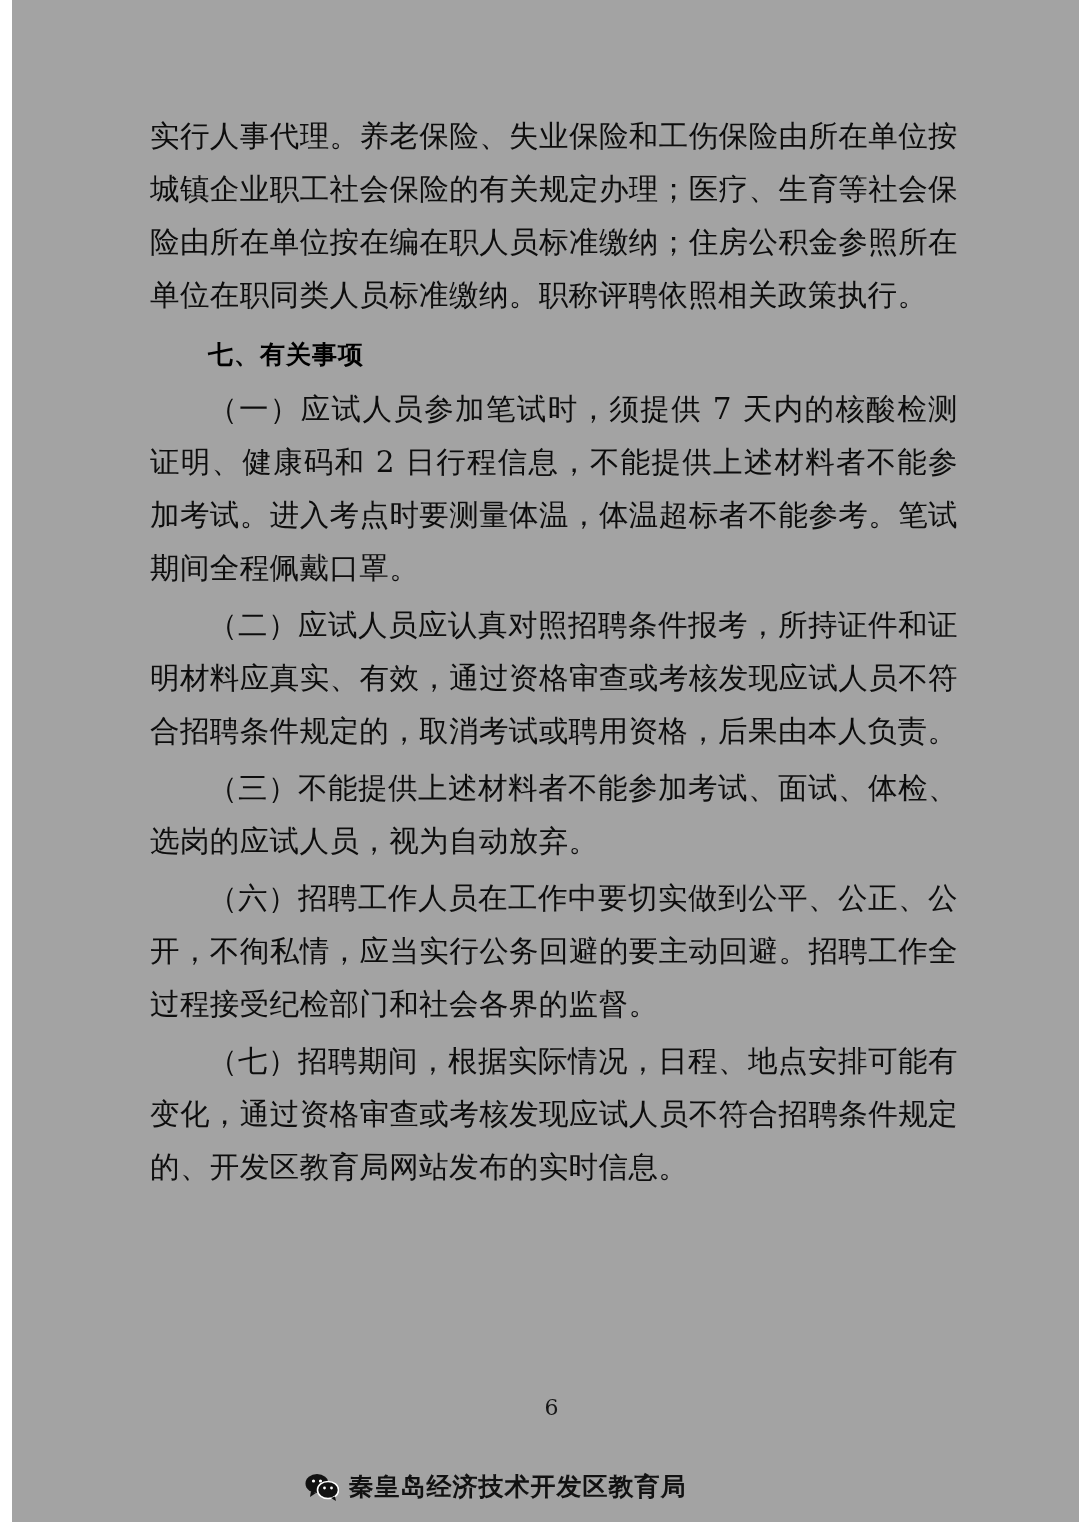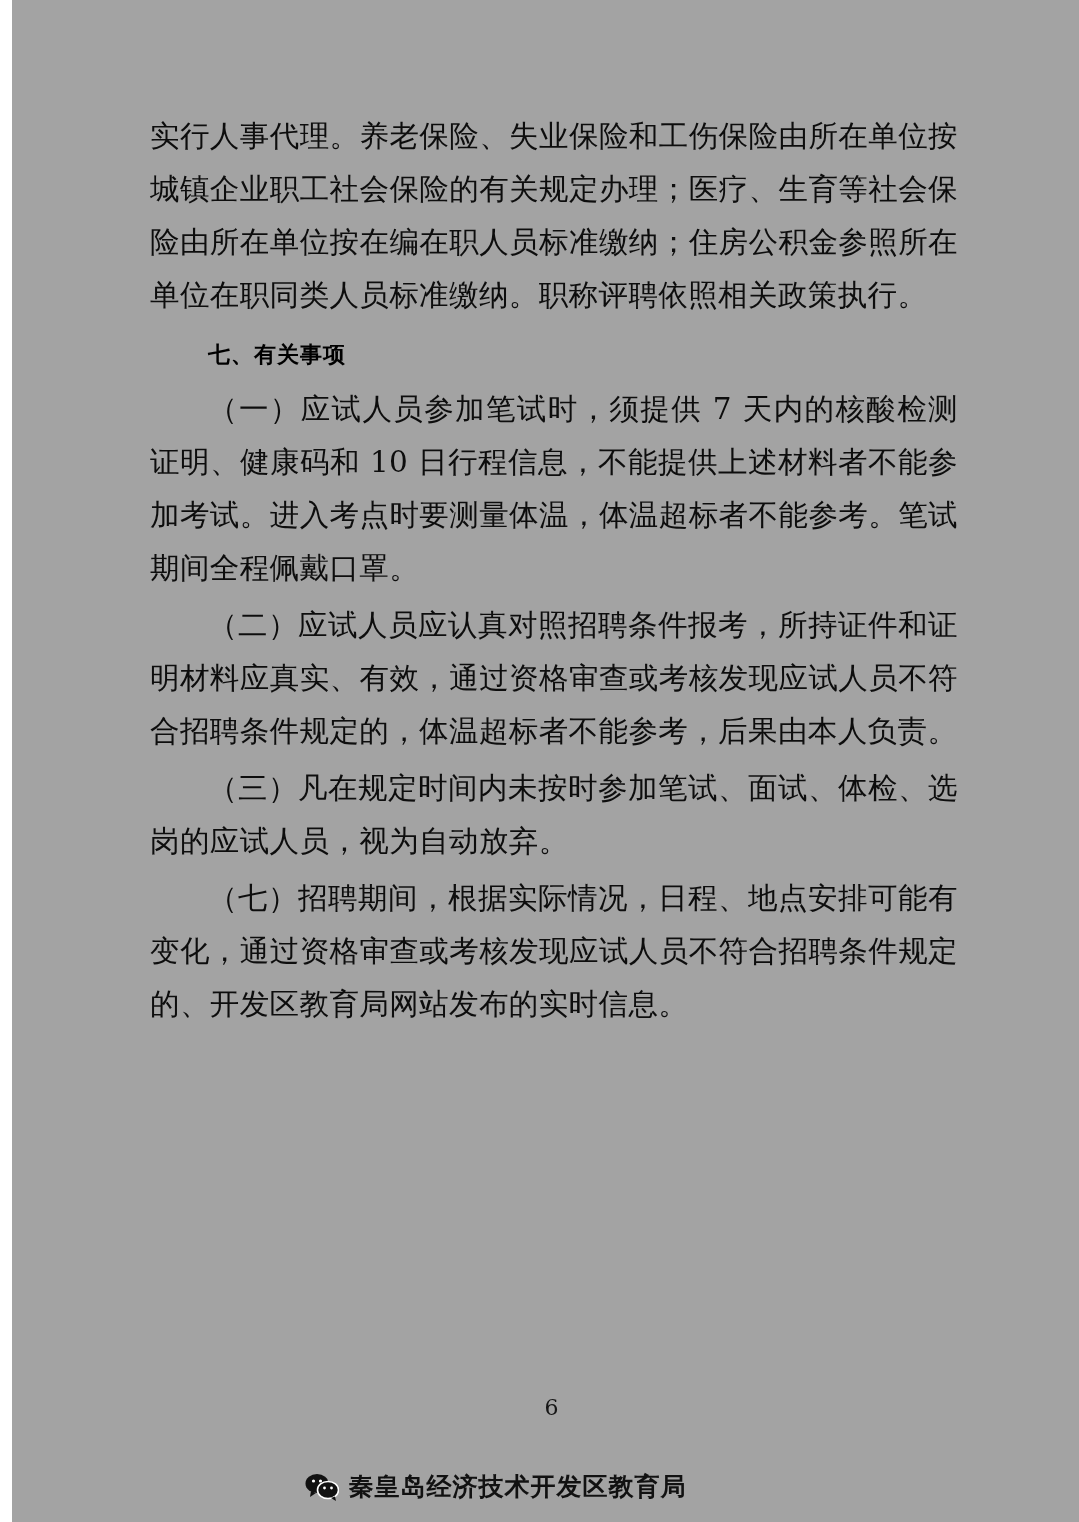--- a/index.html
+++ b/index.html
@@ -36,21 +36,21 @@
     text-align: justify;
     text-justify: inter-ideograph;
     font-family: "DejaVu Serif", "Liberation Serif", serif;
     color: #0d0d0d;
   }
   p.indent {
     text-indent: 58px;
   }
   h2.section-head {
     margin: 6px 0 2px 0;
-    font-size: 22px;
+    font-size: 25px;
     line-height: 53px;
     font-weight: bold;
     text-indent: 58px;
     letter-spacing: 1px;
     font-family: Liberation Serif, serif;
     color: #000000;
   }
   .page-number {
     position: absolute;
     left: 0;
@@ -89,23 +89,24 @@
 </head>
 <body>
 
 <div class="page">
 
   <div class="body-text">
     <p class="para">实行人事代理。养老保险、失业保险和工伤保险由所在单位按城镇企业职工社会保险的有关规定办理；医疗、生育等社会保险由所在单位按在编在职人员标准缴纳；住房公积金参照所在单位在职同类人员标准缴纳。职称评聘依照相关政策执行。</p>
 
     <h2 class="section-head">七、有关事项</h2>
 
-    <p class="para indent">（一）应试人员参加笔试时，须提供 7 天内的核酸检测证明、健康码和 10 日行程信息，不能提供上述材料者不能参加考试。进入考点时要测量体温，体温超标者不能参考。笔试期间全程佩戴口罩。</p>
-    <p class="para indent">（二）应试人员应认真对照招聘条件报考，所持证件和证明材料应真实、有效，通过资格审查或考核发现应试人员不符合招聘条件规定的，体温超标者不能参考，后果由本人负责。</p>
-    <p class="para indent">（三）凡在规定时间内未按时参加笔试、面试、体检、选岗的应试人员，视为自动放弃。</p>
+    <p class="para indent">（一）应试人员参加笔试时，须提供 7 天内的核酸检测证明、健康码和 2 日行程信息，不能提供上述材料者不能参加考试。进入考点时要测量体温，体温超标者不能参考。笔试期间全程佩戴口罩。</p>
+    <p class="para indent">（二）应试人员应认真对照招聘条件报考，所持证件和证明材料应真实、有效，通过资格审查或考核发现应试人员不符合招聘条件规定的，取消考试或聘用资格，后果由本人负责。</p>
+    <p class="para indent">（三）不能提供上述材料者不能参加考试、面试、体检、选岗的应试人员，视为自动放弃。</p>
+    <p class="para indent">（六）招聘工作人员在工作中要切实做到公平、公正、公开，不徇私情，应当实行公务回避的要主动回避。招聘工作全过程接受纪检部门和社会各界的监督。</p>
     <p class="para indent">（七）招聘期间，根据实际情况，日程、地点安排可能有变化，通过资格审查或考核发现应试人员不符合招聘条件规定的、开发区教育局网站发布的实时信息。</p>
   </div>
 
   <div class="page-number">6</div>
 
   <div class="footer-badge">
     <span class="wechat-icon">
       <svg width="34" height="28" viewBox="0 0 34 28" xmlns="http://www.w3.org/2000/svg">
         <ellipse cx="12" cy="10.5" rx="11.5" ry="9.5" fill="#111111"></ellipse>
         <polygon points="6,18 5,24 11,20" fill="#111111"></polygon>

